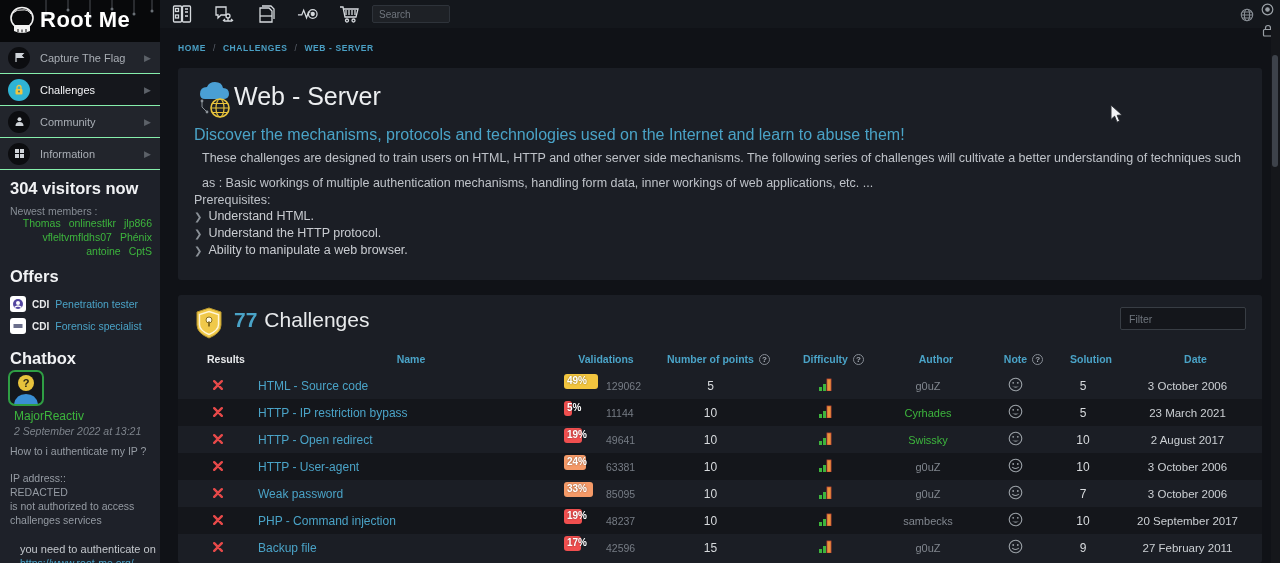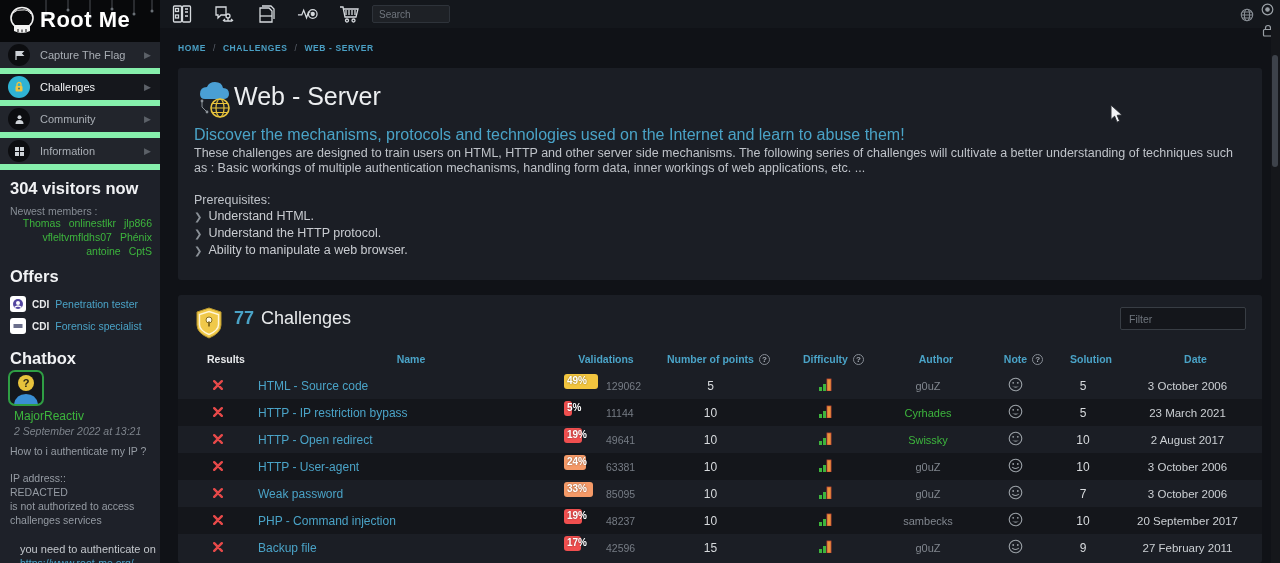--- a/index.html
+++ b/index.html
@@ -8,21 +8,21 @@
   #root { position:absolute; inset:0; width:1280px; height:563px; background:#101217; }
 
   
   .sidebar { position:absolute; left:0; top:0; width:160px; height:563px; background:#1e2129; z-index:5; }
   .logo-band { position:absolute; left:0; top:0; width:160px; height:42px; background:#08090b; overflow:hidden; }
   .logo-strings { position:absolute; left:0; top:0; }
   .logo-skull { position:absolute; left:8px; top:5px; }
   .logo-text { position:absolute; left:40px; top:7px; color:#fff; font-size:22px; font-weight:bold; letter-spacing:0.5px; }
 
   .menu { position:absolute; left:0; top:42px; width:160px; }
-  .menu-item { position:relative; height:32px; background:#22252c; border-bottom:6px solid #86efac; display:flex; align-items:center; cursor:pointer; }
+  .menu-item { position:relative; height:32px; background:#22252c; border-bottom:1px solid #86efac; display:flex; align-items:center; cursor:pointer; }
   .menu-item.active { background:#15171c; }
   .mi-circle { width:22px; height:22px; border-radius:50%; background:#0c0d10; margin-left:8px; display:flex; align-items:center; justify-content:center; flex:none; }
   .mi-circle.cyan { background:#2fb3d4; }
   .mi-label { margin-left:10px; font-size:11px; color:#a9aeb5; }
   .menu-item.active .mi-label { color:#f2f3f5; }
   .mi-chev { position:absolute; right:9px; color:#5c6168; font-size:9px; }
 
   .sb-h1 { position:absolute; left:10px; color:#f1f2f4; font-size:16.5px; font-weight:bold; }
   .sb-small { position:absolute; left:10px; color:#868c94; font-size:10.5px; }
   .members { position:absolute; left:10px; top:217px; width:142px; display:flex; flex-wrap:wrap; justify-content:flex-end; column-gap:8px; row-gap:2px; }
@@ -56,28 +56,28 @@
   .crumb-sep { color:#606670; margin:0 7px; font-weight:normal; }
 
   
   .panel { position:absolute; left:178px; width:1084px; background:#1b1e25; border-radius:3px; }
   .panel1 { top:68px; height:212px; }
   .panel2 { top:295px; height:268px; overflow:hidden; }
 
   .pg-icon { position:absolute; left:14px; top:10px; }
   .pg-title { position:absolute; left:56px; top:14px; color:#eceef0; font-size:25px; font-weight:400; }
   .pg-tagline { position:absolute; left:16px; top:58px; color:#4aa3c7; font-size:16px; }
-  .pg-desc { position:absolute; left:16px; top:78px; width:1054px; color:#bfc3c9; font-size:12.5px; line-height:15px; }
+  .pg-desc { position:absolute; left:24px; top:78px; width:1054px; color:#bfc3c9; font-size:12.5px; line-height:25px; }
   .pg-prereq-label { position:absolute; left:16px; top:125px; color:#bfc3c9; font-size:12.5px; }
   .pg-prereqs { position:absolute; left:16px; top:141px; }
   .prereq-line { height:17px; font-size:12.5px; color:#c9ccd1; }
   .prereq-line .chev { color:#8b9198; font-size:10px; margin-right:6px; }
 
   .ch-shield { position:absolute; left:17px; top:12px; }
-  .ch-count { position:absolute; left:56px; top:13px; font-size:18px; }
+  .ch-count { position:absolute; left:56px; top:13px; font-size:21px; }
   .ch-count .num { color:#4aa3c7; font-weight:600; }
   .ch-count .lbl { color:#e8eaec; font-weight:400; margin-left:7px; }
   .filter { position:absolute; right:16px; top:12px; width:126px; height:23px; background:#14161b; border:1px solid #383d44; border-radius:2px; color:#cfd3d8; font-size:10.5px; padding:0 8px; outline:none; font-family:"Liberation Sans", sans-serif; }
   .filter::placeholder { color:#6f757d; }
 
   .tgrid { display:grid; grid-template-columns:80px 290px 100px 125px 105px 100px 75px 60px auto; align-items:center; }
   .thead { position:absolute; left:8px; top:55px; width:100%; height:18px; }
   .th { font-size:10.5px; font-weight:bold; color:#4aa3c7; text-align:center; display:flex; align-items:center; justify-content:center; }
   .th.white { color:#e8eaec; }
   .help-q { display:inline-flex; width:11px; height:11px; border:1px solid #868c94; border-radius:50%; color:#a6acb4; font-size:8px; align-items:center; justify-content:center; margin-left:5px; font-weight:bold; cursor:pointer; }

